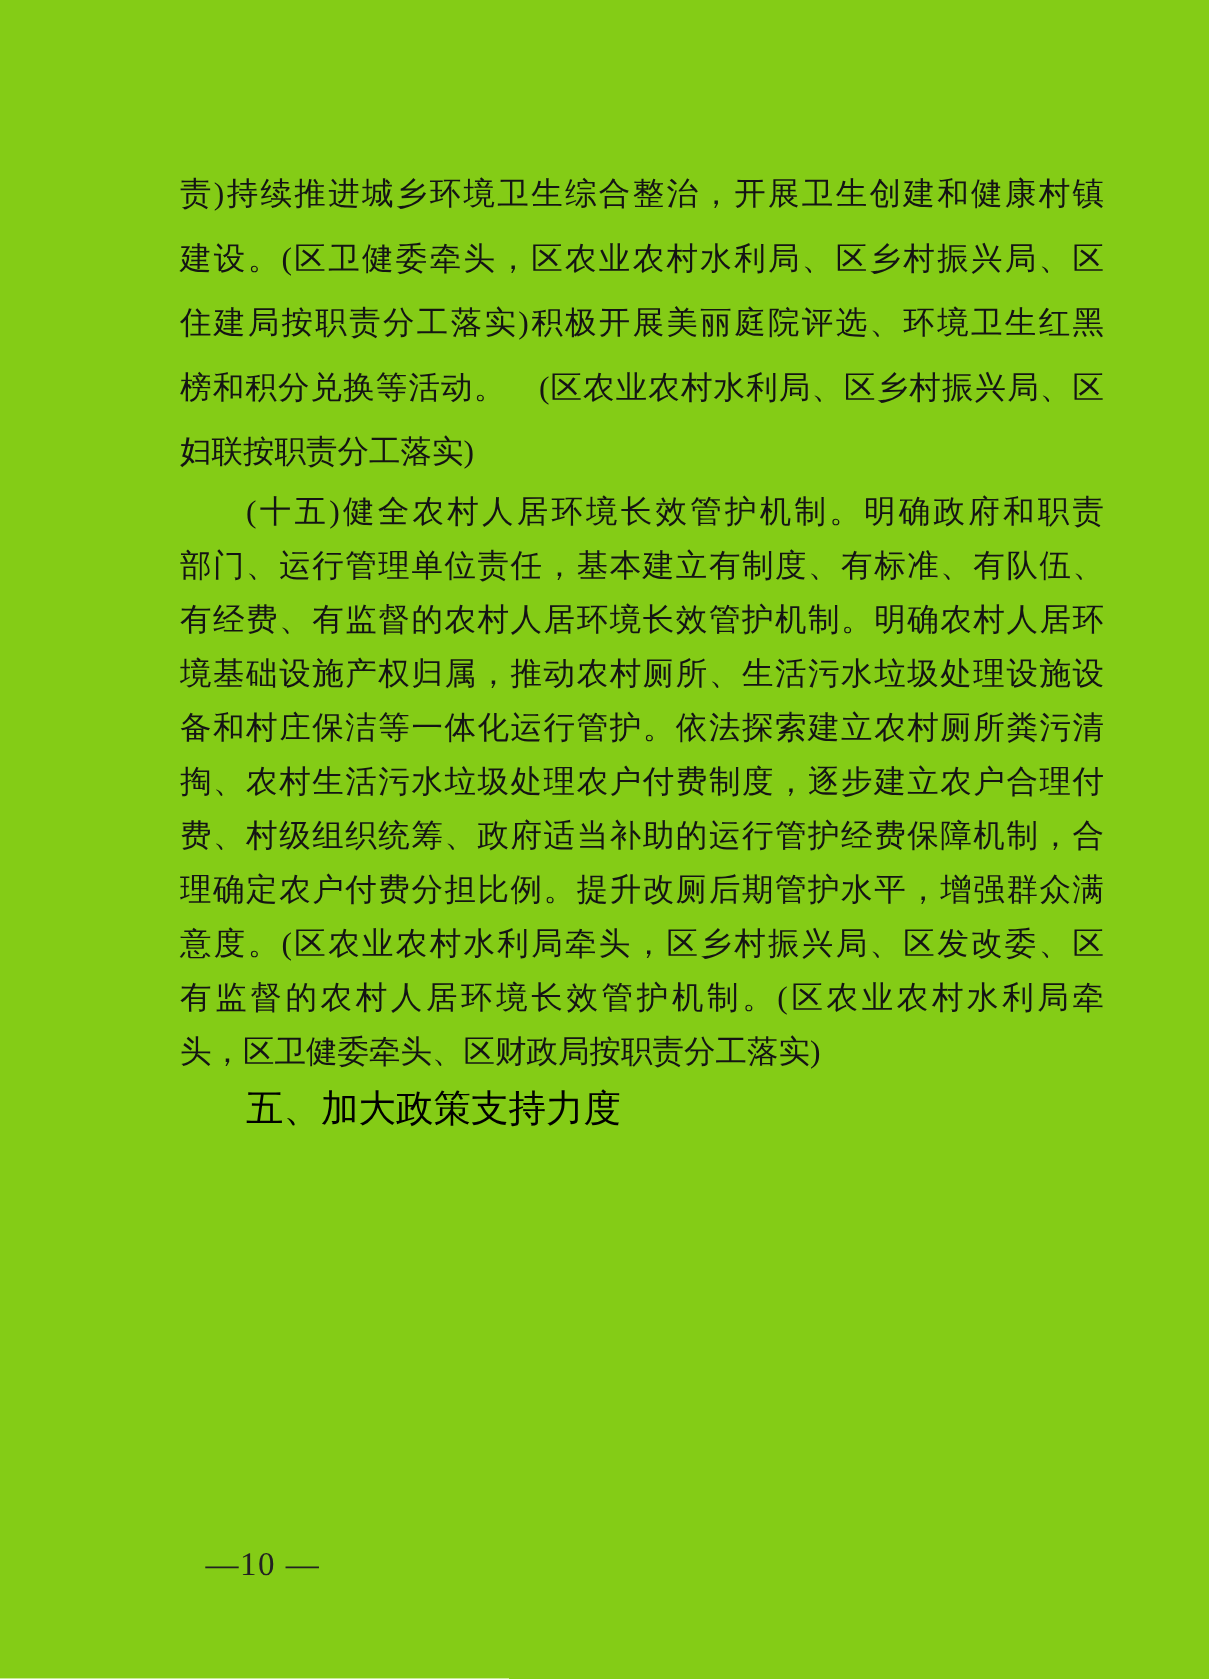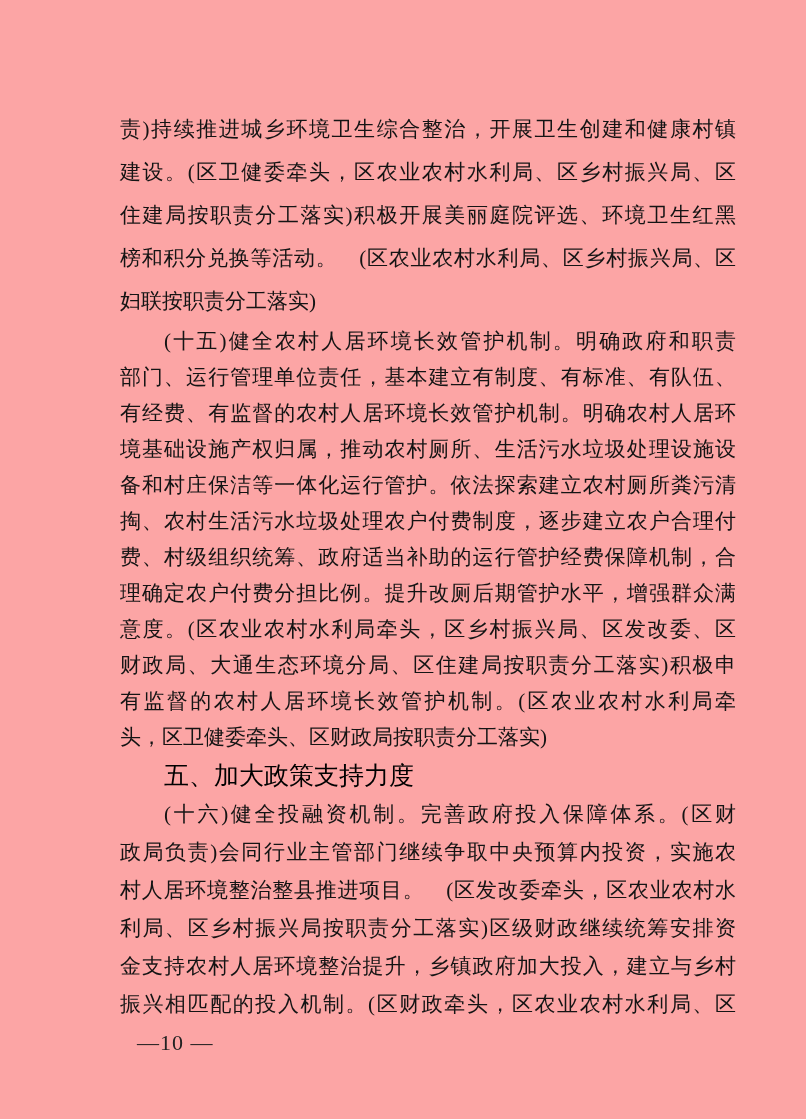--- a/index.html
+++ b/index.html
@@ -1,20 +1,20 @@
 <!DOCTYPE html>
 <html><head>
 <meta charset="utf-8">
 <style>
   html, body { margin: 0; padding: 0; background: #ffffff; }
   .page {
     position: relative;
     width: 806px;
     height: 1119px;
-    background: #fca5a5;
+    background: #84cc16;
     color: #111111;
     font-family: "Liberation Serif", "DejaVu Serif", serif;
     overflow: hidden;
   }
   .content {
     position: absolute;
     left: 120px;
     top: 108px;
     width: 616px;
   }
@@ -69,32 +69,23 @@
     <section class="paragraph p15">
       <div class="line indent">(十五)健全农村人居环境长效管护机制。明确政府和职责</div>
       <div class="line">部门、运行管理单位责任，基本建立有制度、有标准、有队伍、</div>
       <div class="line">有经费、有监督的农村人居环境长效管护机制。明确农村人居环</div>
       <div class="line">境基础设施产权归属，推动农村厕所、生活污水垃圾处理设施设</div>
       <div class="line">备和村庄保洁等一体化运行管护。依法探索建立农村厕所粪污清</div>
       <div class="line">掏、农村生活污水垃圾处理农户付费制度，逐步建立农户合理付</div>
       <div class="line">费、村级组织统筹、政府适当补助的运行管护经费保障机制，合</div>
       <div class="line">理确定农户付费分担比例。提升改厕后期管护水平，增强群众满</div>
       <div class="line">意度。(区农业农村水利局牵头，区乡村振兴局、区发改委、区</div>
-      <div class="line">财政局、大通生态环境分局、区住建局按职责分工落实)积极申</div>
       <div class="line">有监督的农村人居环境长效管护机制。(区农业农村水利局牵</div>
       <div class="line end">头，区卫健委牵头、区财政局按职责分工落实)</div>
     </section>
 
     <h2 class="heading">五、加大政策支持力度</h2>
 
-    <section class="paragraph p16">
-      <div class="line indent">(十六)健全投融资机制。完善政府投入保障体系。(区财</div>
-      <div class="line">政局负责)会同行业主管部门继续争取中央预算内投资，实施农</div>
-      <div class="line">村人居环境整治整县推进项目。　(区发改委牵头，区农业农村水</div>
-      <div class="line">利局、区乡村振兴局按职责分工落实)区级财政继续统筹安排资</div>
-      <div class="line">金支持农村人居环境整治提升，乡镇政府加大投入，建立与乡村</div>
-      <div class="line">振兴相匹配的投入机制。(区财政牵头，区农业农村水利局、区</div>
-    </section>
 
   </main>
 
   <footer class="page-footer">—10 —</footer>
 </div>
 
 </body></html>

